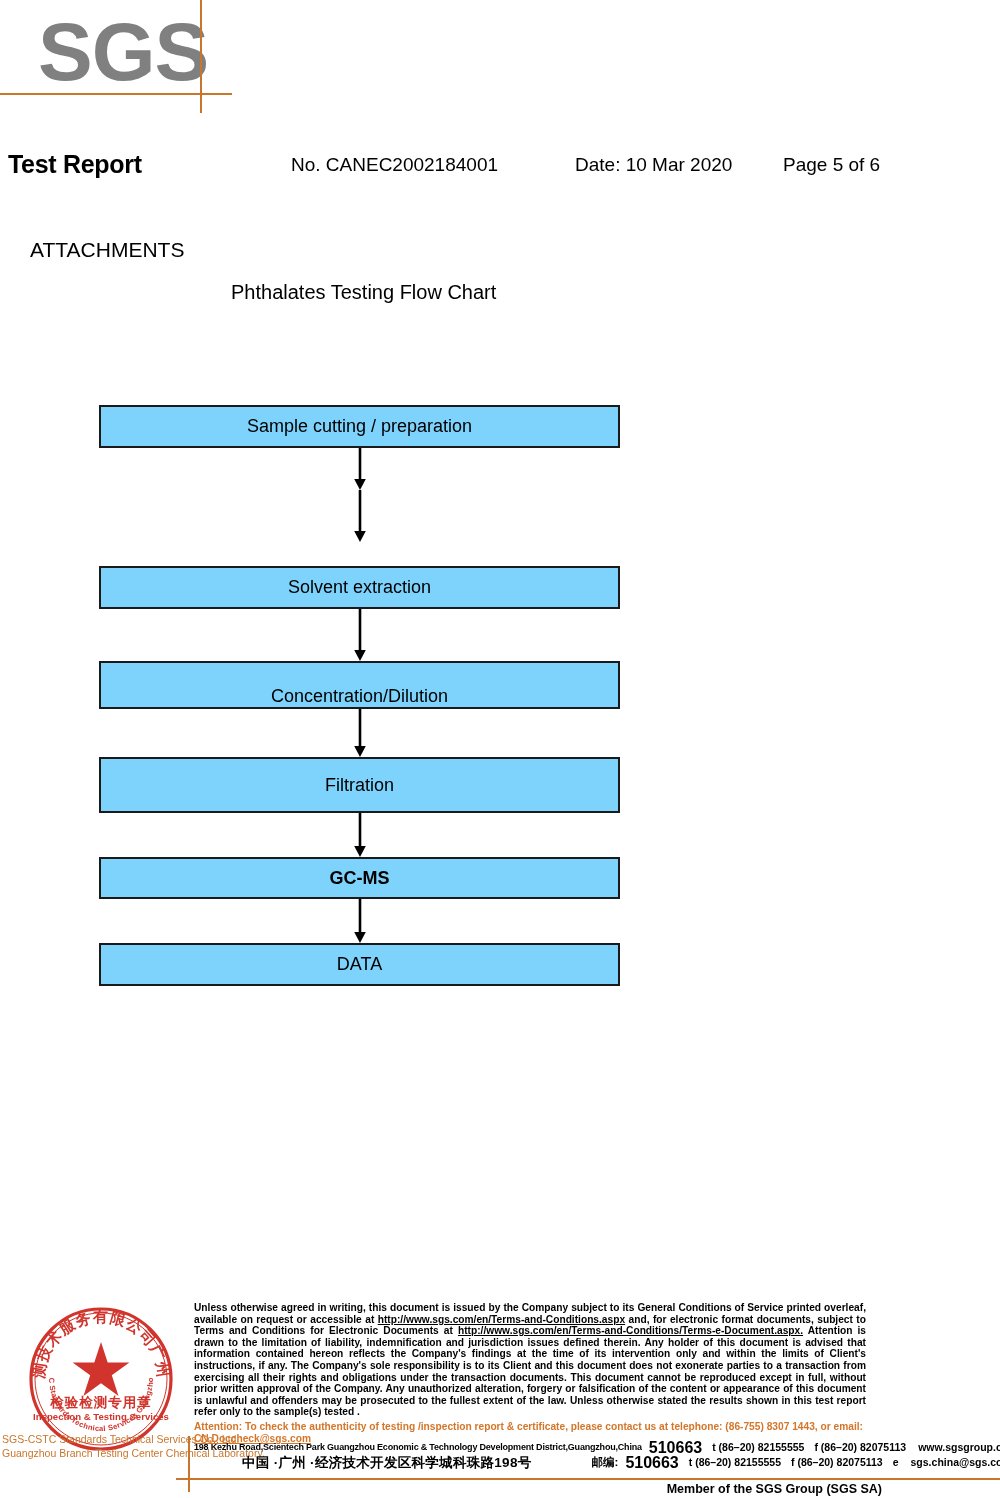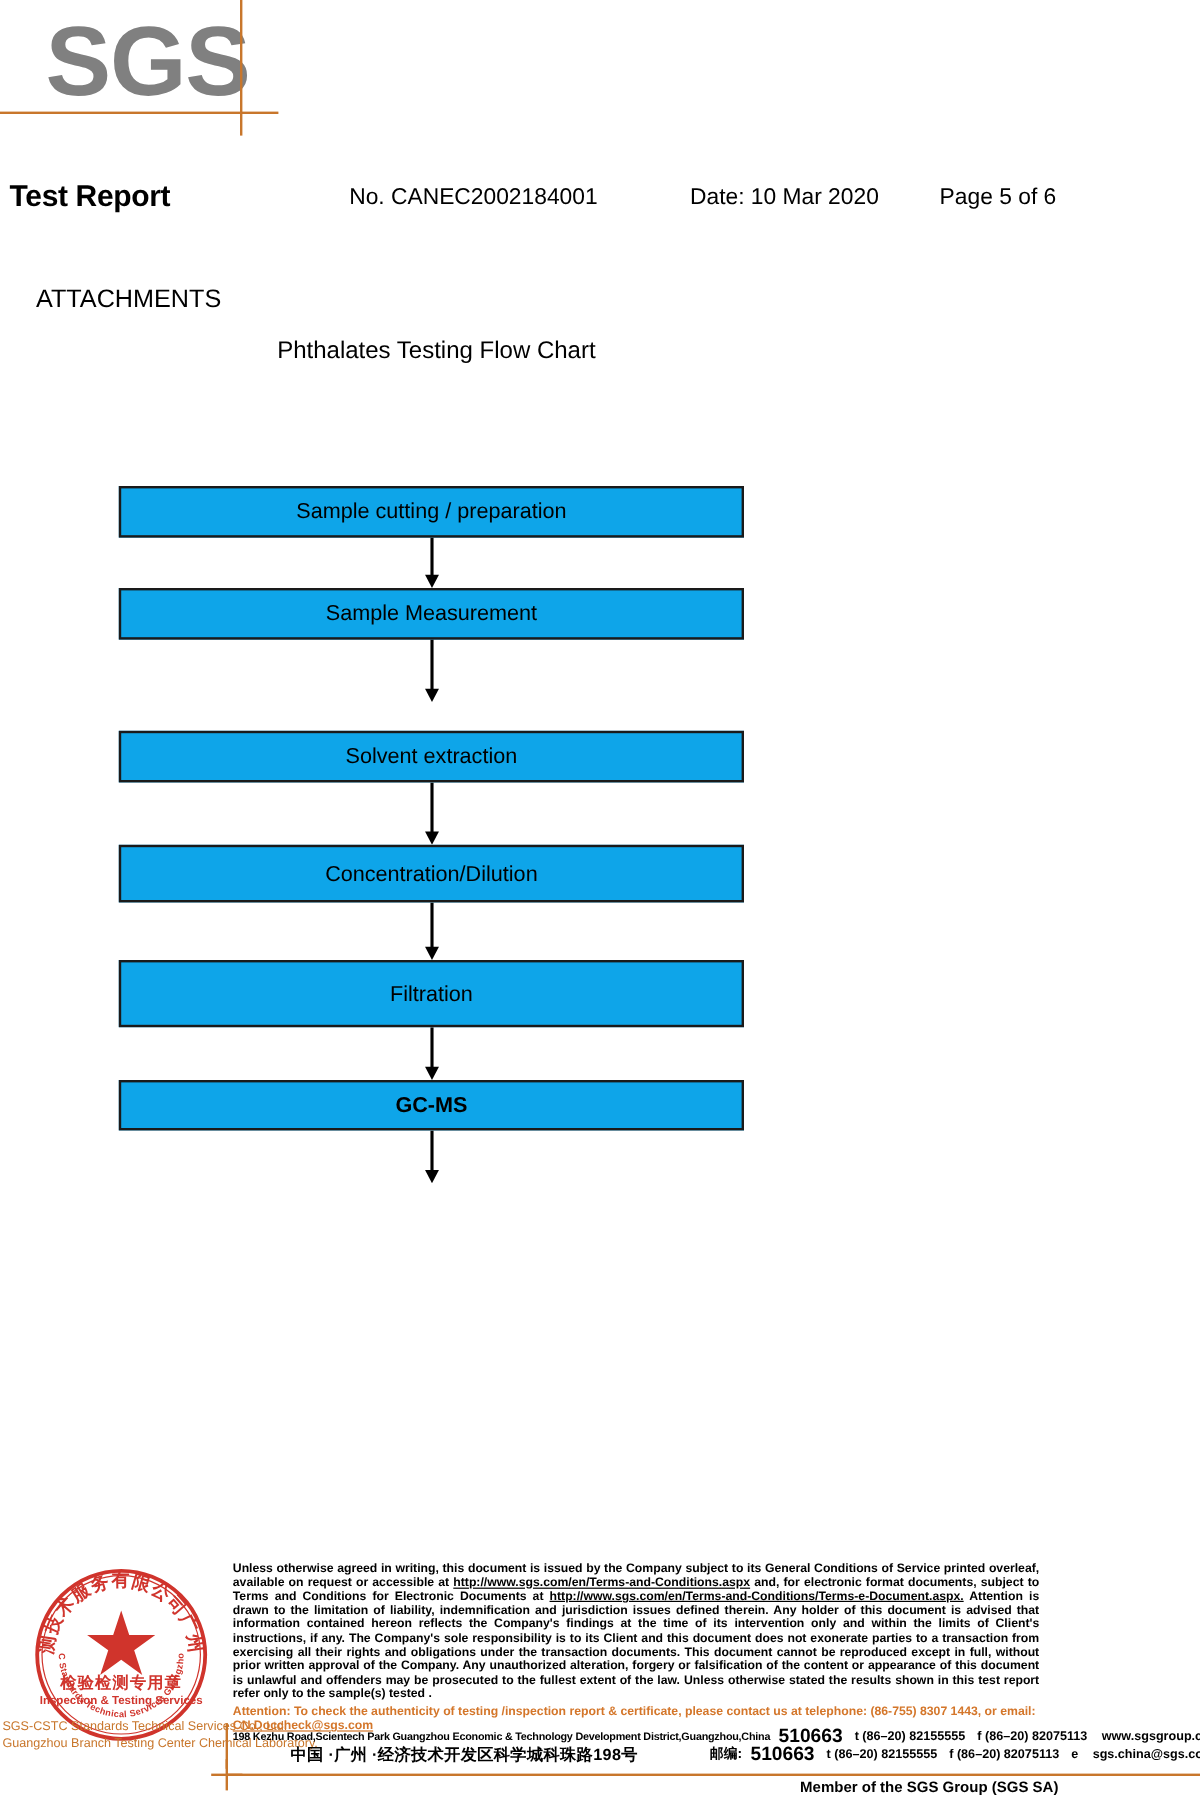--- a/index.html
+++ b/index.html
@@ -107,21 +107,21 @@
     position: absolute;
     left: 99px;
     top: 405px;
     width: 521px;
   }
   .flow-node {
     position: relative;
     box-sizing: border-box;
     width: 521px;
     border: 2px solid #1a1a1a;
-    background: #0ea5e9;
+    background: #7dd3fc;
     display: flex;
     align-items: center;
     justify-content: center;
     font-size: 18px;
     color: #000;
   }
   .flow-connector {
     position: relative;
     width: 521px;
     display: block;
@@ -307,39 +307,36 @@
 <div id="flowchart">
     <div class="flow-node" style="height: 43px;">
       <span>Sample cutting / preparation</span>
     </div>
     <div class="flow-connector" style="height: 42px;">
       <svg width="22" height="42" viewBox="0 0 22 42">
         <line x1="11" y1="0" x2="11" y2="33" stroke="#000" stroke-width="2.6"></line>
         <polygon points="11,42 5.2,31 16.8,31" fill="#000"></polygon>
       </svg>
     </div>
-    <div class="flow-node" style="height: 43px;">
-      <span>Sample Measurement</span>
-    </div>
     <div class="flow-connector" style="height: 52px;">
       <svg width="22" height="52" viewBox="0 0 22 52">
         <line x1="11" y1="0" x2="11" y2="43" stroke="#000" stroke-width="2.6"></line>
         <polygon points="11,52 5.2,41 16.8,41" fill="#000"></polygon>
       </svg>
     </div>
     <div class="flow-node" style="height: 43px; margin-top: 24px;">
       <span>Solvent extraction</span>
     </div>
     <div class="flow-connector" style="height: 52px;">
       <svg width="22" height="52" viewBox="0 0 22 52">
         <line x1="11" y1="0" x2="11" y2="43" stroke="#000" stroke-width="2.6"></line>
         <polygon points="11,52 5.2,41 16.8,41" fill="#000"></polygon>
       </svg>
     </div>
-    <div class="flow-node" style="height: 48px;">
+    <div class="flow-node" style="height: 48px; align-items: flex-end;">
       <span>Concentration/Dilution</span>
     </div>
     <div class="flow-connector" style="height: 48px;">
       <svg width="22" height="48" viewBox="0 0 22 48">
         <line x1="11" y1="0" x2="11" y2="39" stroke="#000" stroke-width="2.6"></line>
         <polygon points="11,48 5.2,37 16.8,37" fill="#000"></polygon>
       </svg>
     </div>
     <div class="flow-node" style="height: 56px;">
       <span>Filtration</span>
@@ -351,20 +348,23 @@
       </svg>
     </div>
     <div class="flow-node" style="height: 42px; font-weight: bold;">
       <span>GC-MS</span>
     </div>
     <div class="flow-connector" style="height: 44px;">
       <svg width="22" height="44" viewBox="0 0 22 44">
         <line x1="11" y1="0" x2="11" y2="35" stroke="#000" stroke-width="2.6"></line>
         <polygon points="11,44 5.2,33 16.8,33" fill="#000"></polygon>
       </svg>
+    </div>
+    <div class="flow-node" style="height: 43px;">
+      <span>DATA</span>
     </div>
   </div>
 
 <div id="footer">
 
   <div id="seal">
     <svg width="150" height="150" viewBox="0 0 150 150" aria-hidden="true">
       <defs>
         <path id="arcTop" d="M 18,75 A 57,57 0 0 1 132,75" fill="none"></path>
         <path id="arcBot" d="M 23,75 A 52,52 0 0 0 127,75" fill="none"></path>

